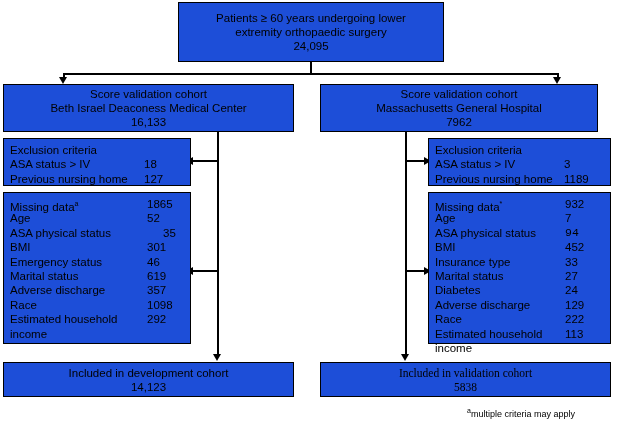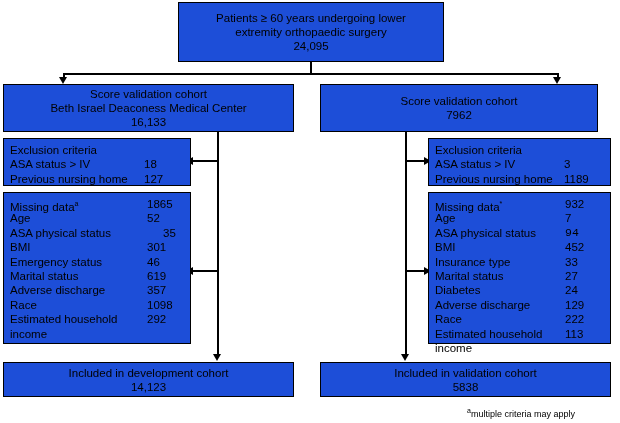--- a/index.html
+++ b/index.html
@@ -181,20 +181,21 @@
     </div>
   </div>
 
   <div class="box centered" style="left:3px; top:362px; width:291px; height:35px;">
     <div class="line">Included in development cohort</div>
     <div class="line">14,123</div>
   </div>
 
   <div class="box centered" style="left:320px; top:84px; width:278px; height:48px;">
     <div class="line">Score validation cohort</div>
+    <div class="line">Massachusetts General Hospital</div>
     <div class="line">7962</div>
   </div>
 
   <div class="seg vline" style="left:405px; top:132px; width:1.5px; height:224px;"></div>
 
   <div class="seg hline" style="left:405px; top:160px; width:23px; height:1.5px;"></div>
   <div class="arrow-right" style="left:424px; top:157px;"></div>
 
   <div class="seg hline" style="left:405px; top:270px; width:23px; height:1.5px;"></div>
   <div class="arrow-right" style="left:424px; top:267px;"></div>
@@ -254,20 +255,20 @@
     </div>
     <div class="row">
       <span class="lbl">Estimated household</span>
       <span class="val" style="left:130px;">113</span>
     </div>
     <div class="row">
       <span class="lbl">income</span>
     </div>
   </div>
 
-  <div class="box centered" style="left:320px; top:362px; width:291px; height:35px;">
+  <div class="box centered" style="left:320px; top:362px; width:291px; height:35px;font-family:Liberation Serif, serif;">
     <div class="line">Included in validation cohort</div>
     <div class="line">5838</div>
   </div>
 
   <div class="footnote" style="left:467px; top:405px;"><span class="sup">a</span><span>multiple criteria may apply</span></div>
 
 </div>
 
 </body></html>

